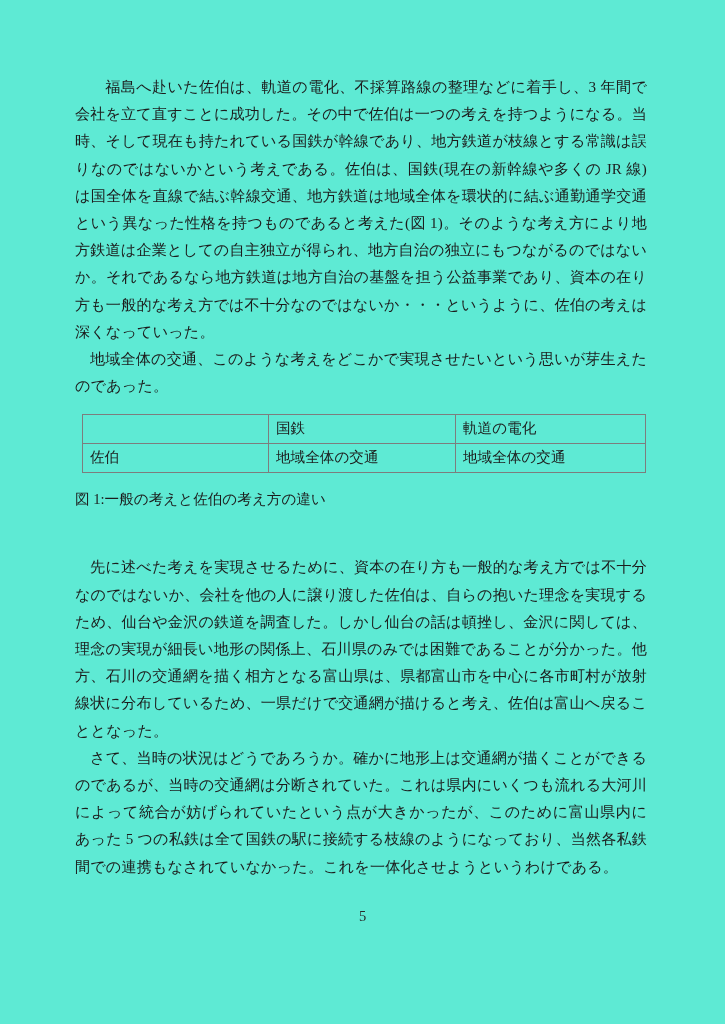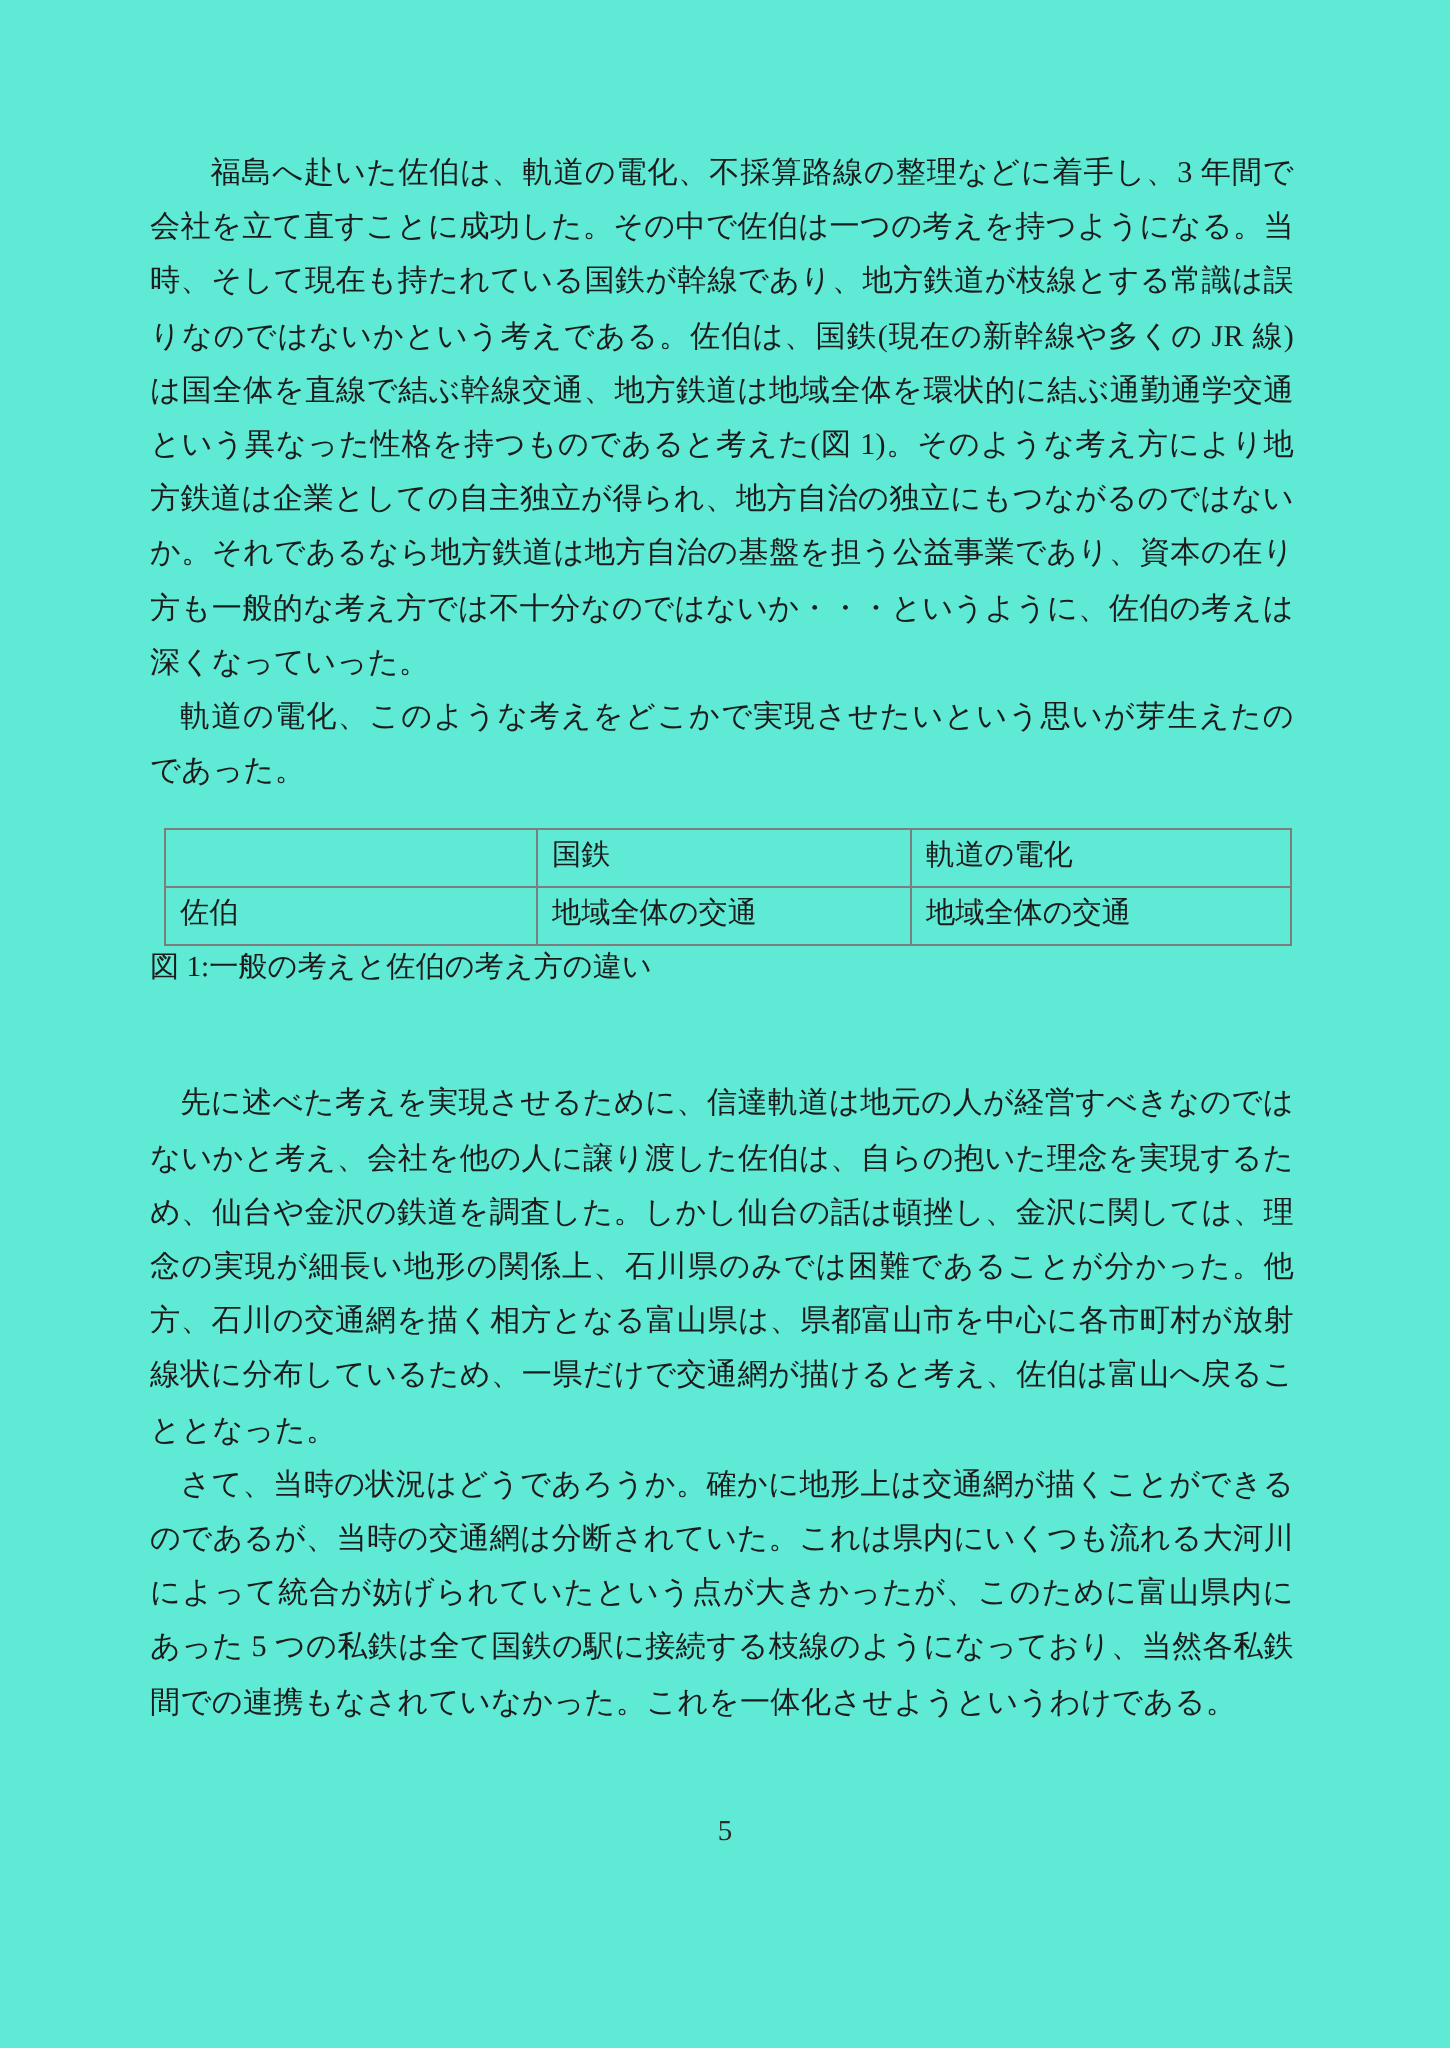--- a/index.html
+++ b/index.html
@@ -71,21 +71,21 @@
     line-height: 20px;
     color: #1c1c1c;
     white-space: nowrap;
     overflow: hidden;
   }
   table.cmp-table col.c1 { width: 186px; }
   table.cmp-table col.c2 { width: 187px; }
   table.cmp-table col.c3 { width: 190px; }
 
   .fig-caption {
-    margin: 0 0 0 0;
+    margin: 15px 0 0 0;
     font-size: 14.6px;
     line-height: 22px;
     color: #1c1c1c;
   }
 
   
   h2.section-head {
     font-family: "DejaVu Sans", "Liberation Sans", sans-serif;
     font-size: 14.4px;
     font-weight: bold;
@@ -112,21 +112,21 @@
 </style>
 </head>
 <body>
 
 <div class="page">
 
   <div class="content">
 
     <p class="body-par indent-2">福島へ赴いた佐伯は、軌道の電化、不採算路線の整理などに着手し、3 年間で会社を立て直すことに成功した。その中で佐伯は一つの考えを持つようになる。当時、そして現在も持たれている国鉄が幹線であり、地方鉄道が枝線とする常識は誤りなのではないかという考えである。佐伯は、国鉄(現在の新幹線や多くの JR 線)は国全体を直線で結ぶ幹線交通、地方鉄道は地域全体を環状的に結ぶ通勤通学交通という異なった性格を持つものであると考えた(図 1)。そのような考え方により地方鉄道は企業としての自主独立が得られ、地方自治の独立にもつながるのではないか。それであるなら地方鉄道は地方自治の基盤を担う公益事業であり、資本の在り方も一般的な考え方では不十分なのではないか・・・というように、佐伯の考えは深くなっていった。</p>
 
-    <p class="body-par indent-1">軌道の電化、このような考えをどこかで実現させたいという思いが芽生えたのであった。</p>
+    <p class="body-par indent-1">地域全体の交通、このような考えをどこかで実現させたいという思いが芽生えたのであった。</p>
 
     <div class="table-wrap">
       <table class="cmp-table">
         <colgroup>
           <col class="c1">
             <col class="c2">
             <col class="c3">
         </colgroup>
         <tbody>
           <tr>
@@ -143,21 +143,21 @@
       </table>
     </div>
 
     <p class="fig-caption">図 1:一般の考えと佐伯の考え方の違い</p>
 
     <div class="head-spacer-top"></div>
 
 
     <div class="head-spacer-bottom"></div>
 
-    <p class="body-par indent-1">先に述べた考えを実現させるために、信達軌道は地元の人が経営すべきなのではないかと考え、会社を他の人に譲り渡した佐伯は、自らの抱いた理念を実現するため、仙台や金沢の鉄道を調査した。しかし仙台の話は頓挫し、金沢に関しては、理念の実現が細長い地形の関係上、石川県のみでは困難であることが分かった。他方、石川の交通網を描く相方となる富山県は、県都富山市を中心に各市町村が放射線状に分布しているため、一県だけで交通網が描けると考え、佐伯は富山へ戻ることとなった。</p>
+    <p class="body-par indent-1">先に述べた考えを実現させるために、資本の在り方も一般的な考え方では不十分なのではないか、会社を他の人に譲り渡した佐伯は、自らの抱いた理念を実現するため、仙台や金沢の鉄道を調査した。しかし仙台の話は頓挫し、金沢に関しては、理念の実現が細長い地形の関係上、石川県のみでは困難であることが分かった。他方、石川の交通網を描く相方となる富山県は、県都富山市を中心に各市町村が放射線状に分布しているため、一県だけで交通網が描けると考え、佐伯は富山へ戻ることとなった。</p>
 
     <p class="body-par indent-1">さて、当時の状況はどうであろうか。確かに地形上は交通網が描くことができるのであるが、当時の交通網は分断されていた。これは県内にいくつも流れる大河川によって統合が妨げられていたという点が大きかったが、このために富山県内にあった 5 つの私鉄は全て国鉄の駅に接続する枝線のようになっており、当然各私鉄間での連携もなされていなかった。これを一体化させようというわけである。</p>
 
   </div>
 
   <div class="page-number">5</div>
 
 </div>
 
 </body></html>

